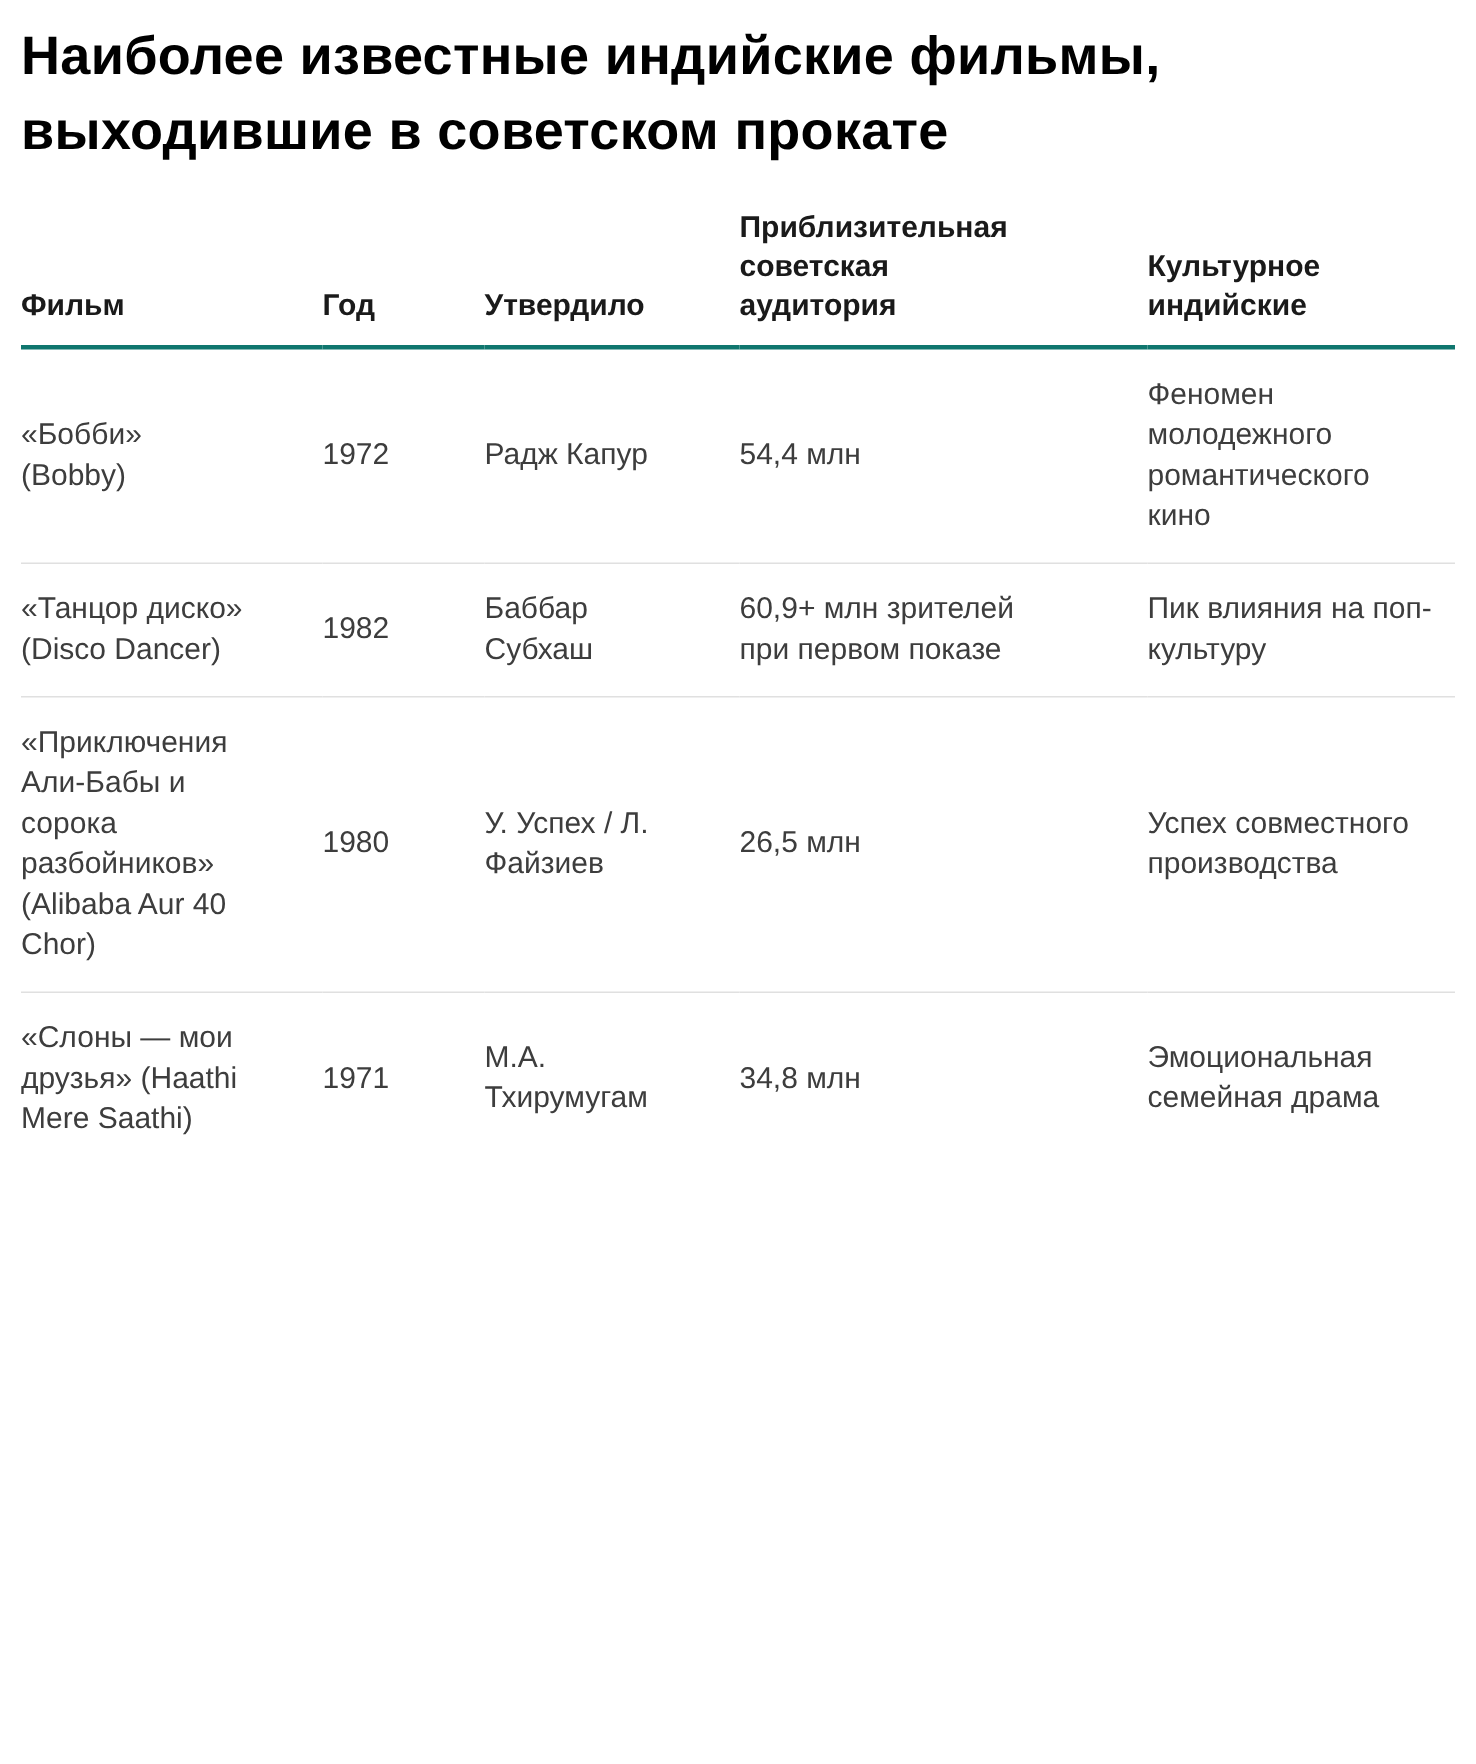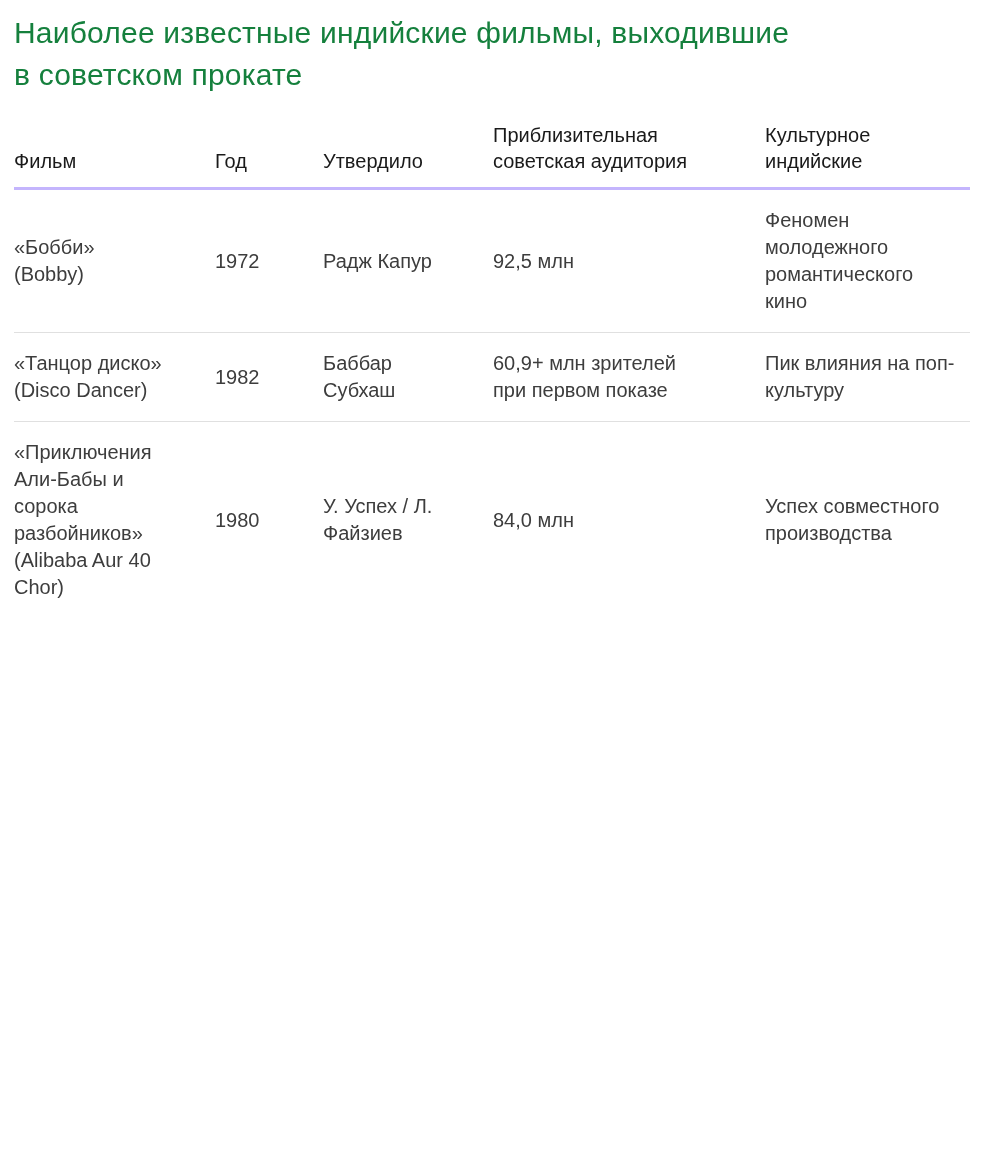--- a/index.html
+++ b/index.html
@@ -8,47 +8,47 @@
   }
   body {
     padding: 12px 14px 20px;
     font-family: "Liberation Sans", sans-serif;
     color: #3d3d3d;
     width: 956px;
   }
   h1.page-title {
     margin: 0 0 26px 0;
     max-width: 780px;
-    font-size: 30px;
+    font-size: 36px;
     line-height: 1.4;
-    font-weight: 400;
-    color: #15803d;
+    font-weight: 700;
+    color: #000000;
     letter-spacing: 0.2px;
   }
   table.films-table {
     border-collapse: collapse;
     table-layout: fixed;
     width: 956px;
     font-size: 20px;
     line-height: 1.35;
   }
   table.films-table col.c-film { width: 201px; }
   table.films-table col.c-year { width: 108px; }
   table.films-table col.c-director { width: 170px; }
   table.films-table col.c-audience { width: 272px; }
   table.films-table col.c-significance { width: 205px; }
 
   table.films-table th {
     text-align: left;
     vertical-align: bottom;
-    font-weight: 400;
+    font-weight: 700;
     color: #1a1a1a;
     line-height: 1.3;
     padding: 0 0 13px 0;
-    border-bottom: 3px solid #c4b5fd;
+    border-bottom: 3px solid #0f766e;
   }
   table.films-table td {
     vertical-align: middle;
     padding: 17px 0;
     border-bottom: 1px solid #e0e0e0;
   }
   table.films-table tbody tr:last-child td {
     border-bottom: none;
   }
   
@@ -79,32 +79,39 @@
         <th>Утвердило</th>
         <th>Приблизительная советская аудитория</th>
         <th>Культурное индийские</th>
       </tr>
     </thead>
     <tbody>
         <tr>
     <td>«Бобби» (Bobby)</td>
     <td>1972</td>
     <td>Радж Капур</td>
-    <td>92,5 млн</td>
+    <td>54,4 млн</td>
     <td>Феномен молодежного романтического кино</td>
   </tr>
         <tr>
     <td>«Танцор диско» (Disco Dancer)</td>
     <td>1982</td>
     <td>Баббар Субхаш</td>
     <td>60,9+ млн зрителей при первом показе</td>
     <td>Пик влияния на поп-культуру</td>
   </tr>
         <tr>
     <td>«Приключения Али-Бабы и сорока разбойников» (Alibaba Aur 40 Chor)</td>
     <td>1980</td>
     <td>У. Успех / Л. Файзиев</td>
-    <td>84,0 млн</td>
+    <td>26,5 млн</td>
     <td>Успех совместного производства</td>
+  </tr>
+        <tr>
+    <td>«Слоны — мои друзья» (Haathi Mere Saathi)</td>
+    <td>1971</td>
+    <td>М.А. Тхирумугам</td>
+    <td>34,8 млн</td>
+    <td>Эмоциональная семейная драма</td>
   </tr>
       </tbody>
   </table>
 </main>
 
 </body></html>

